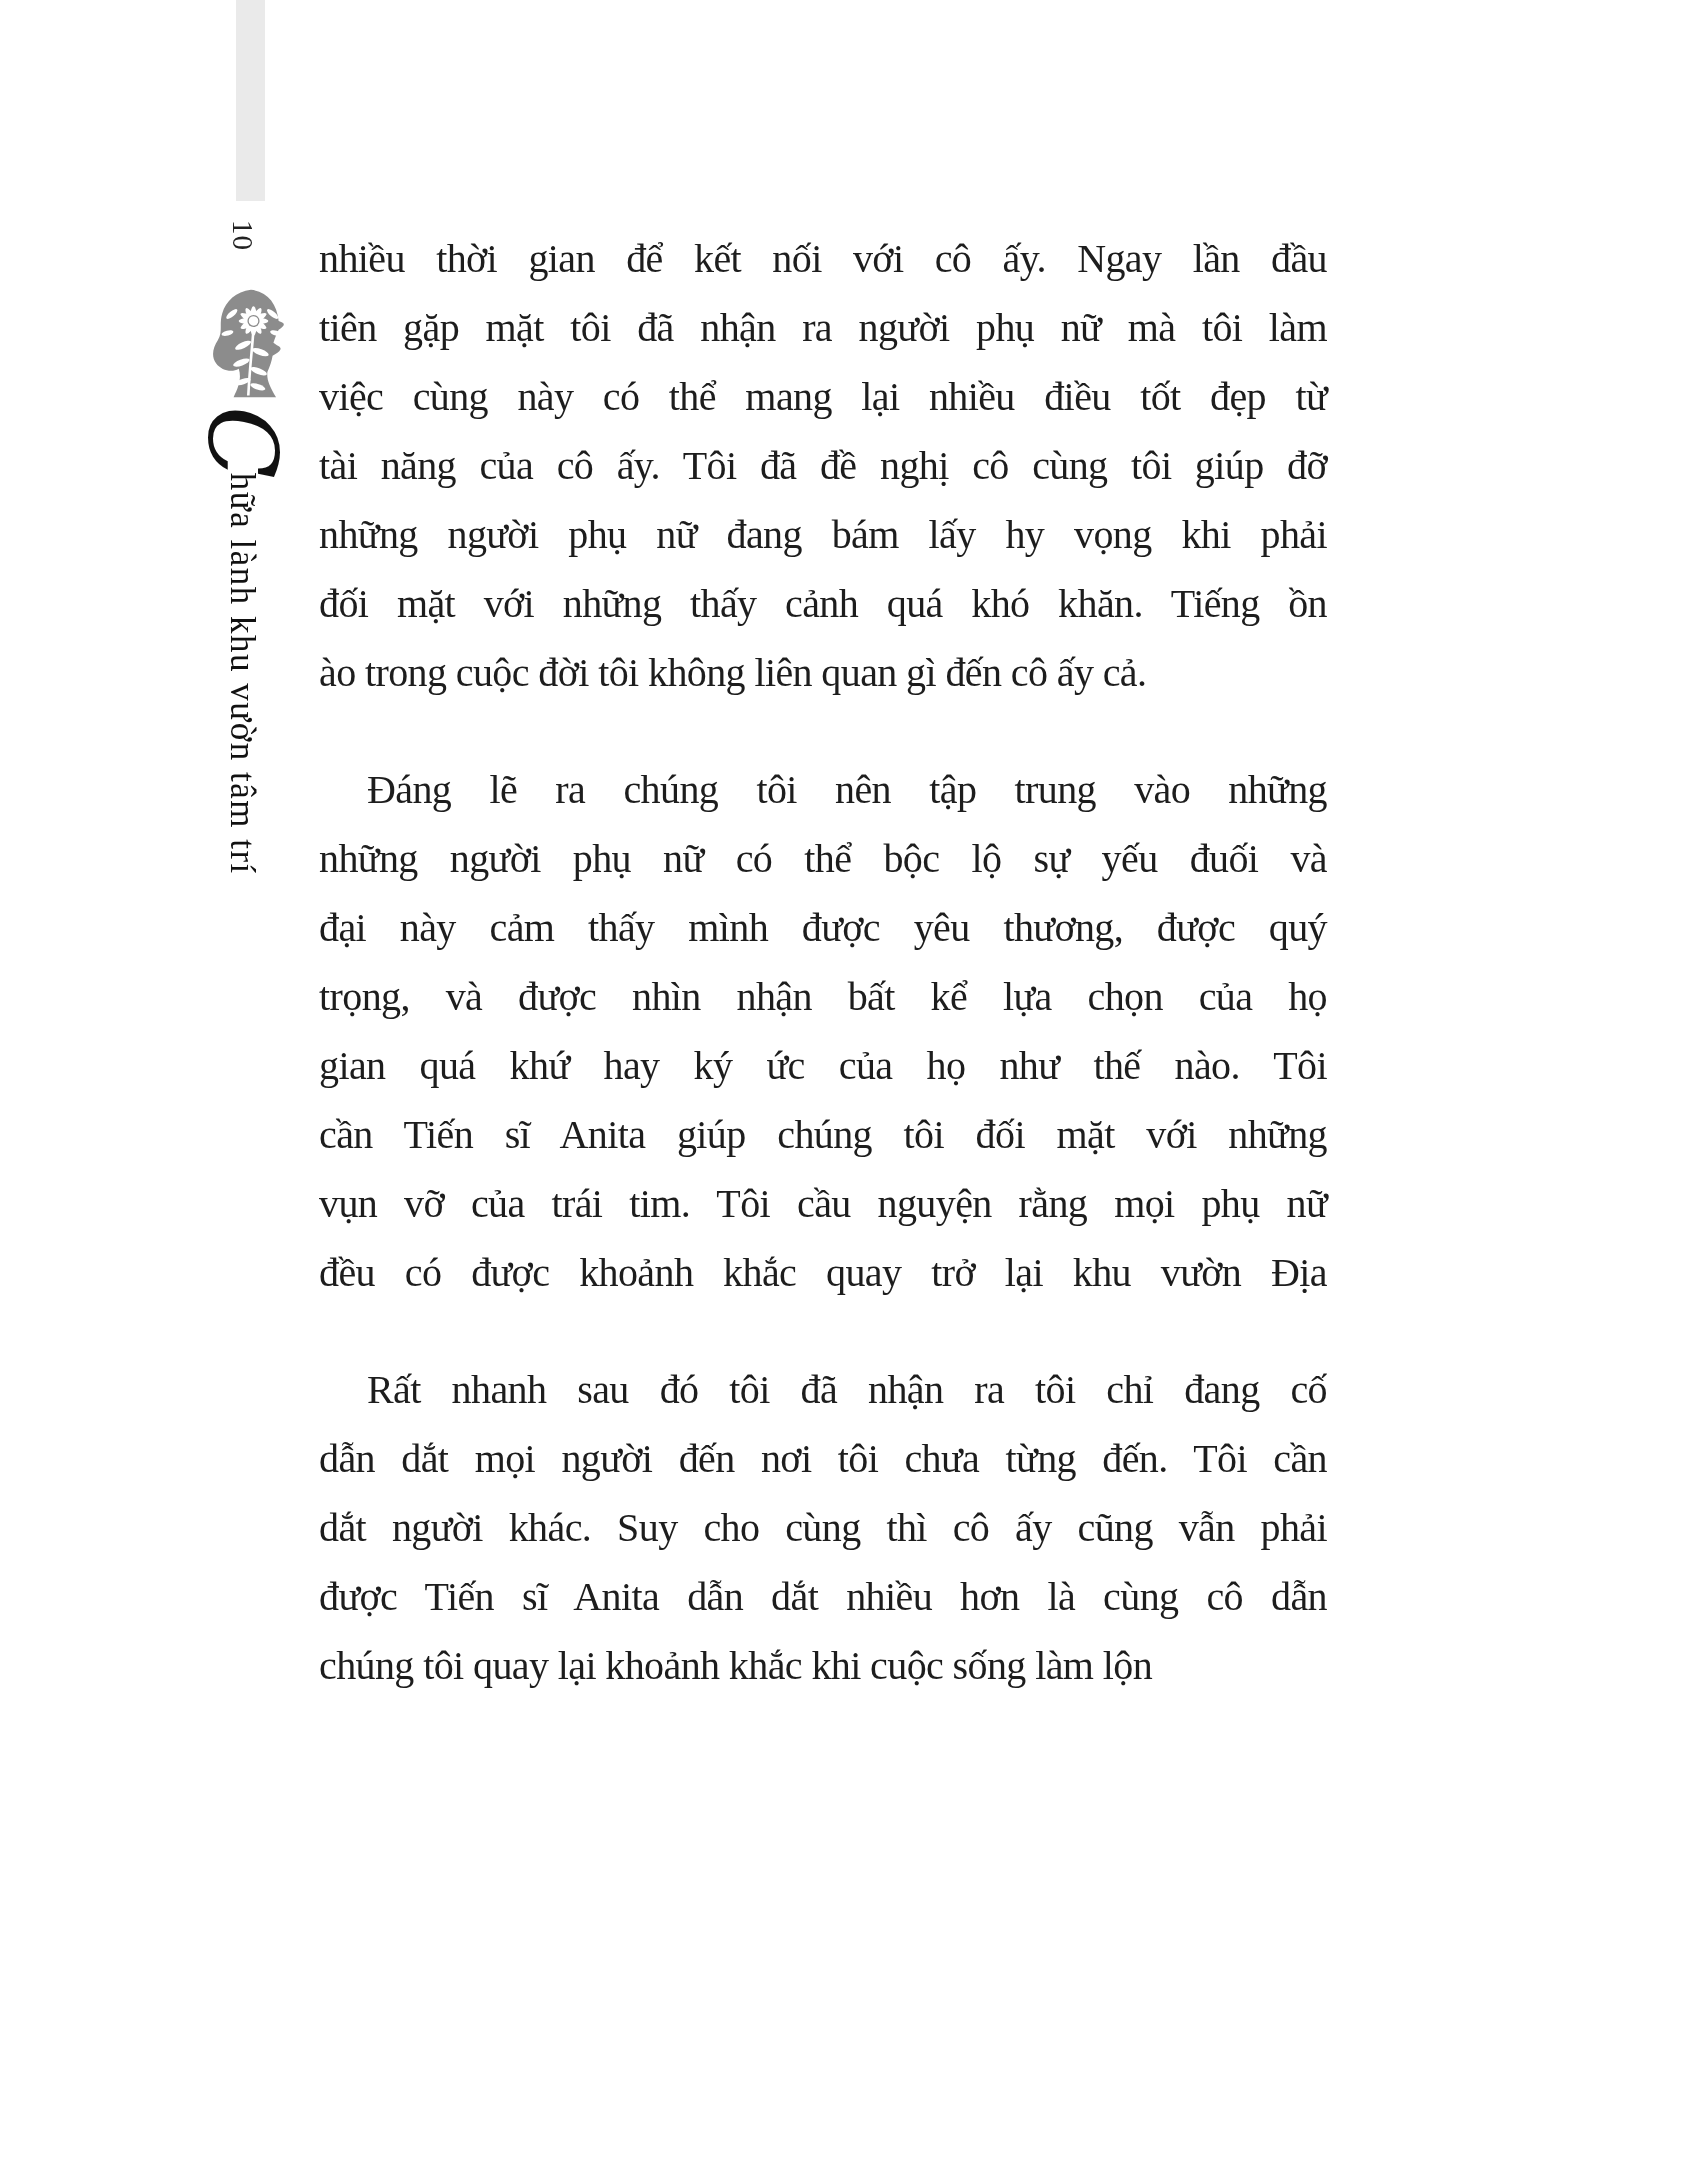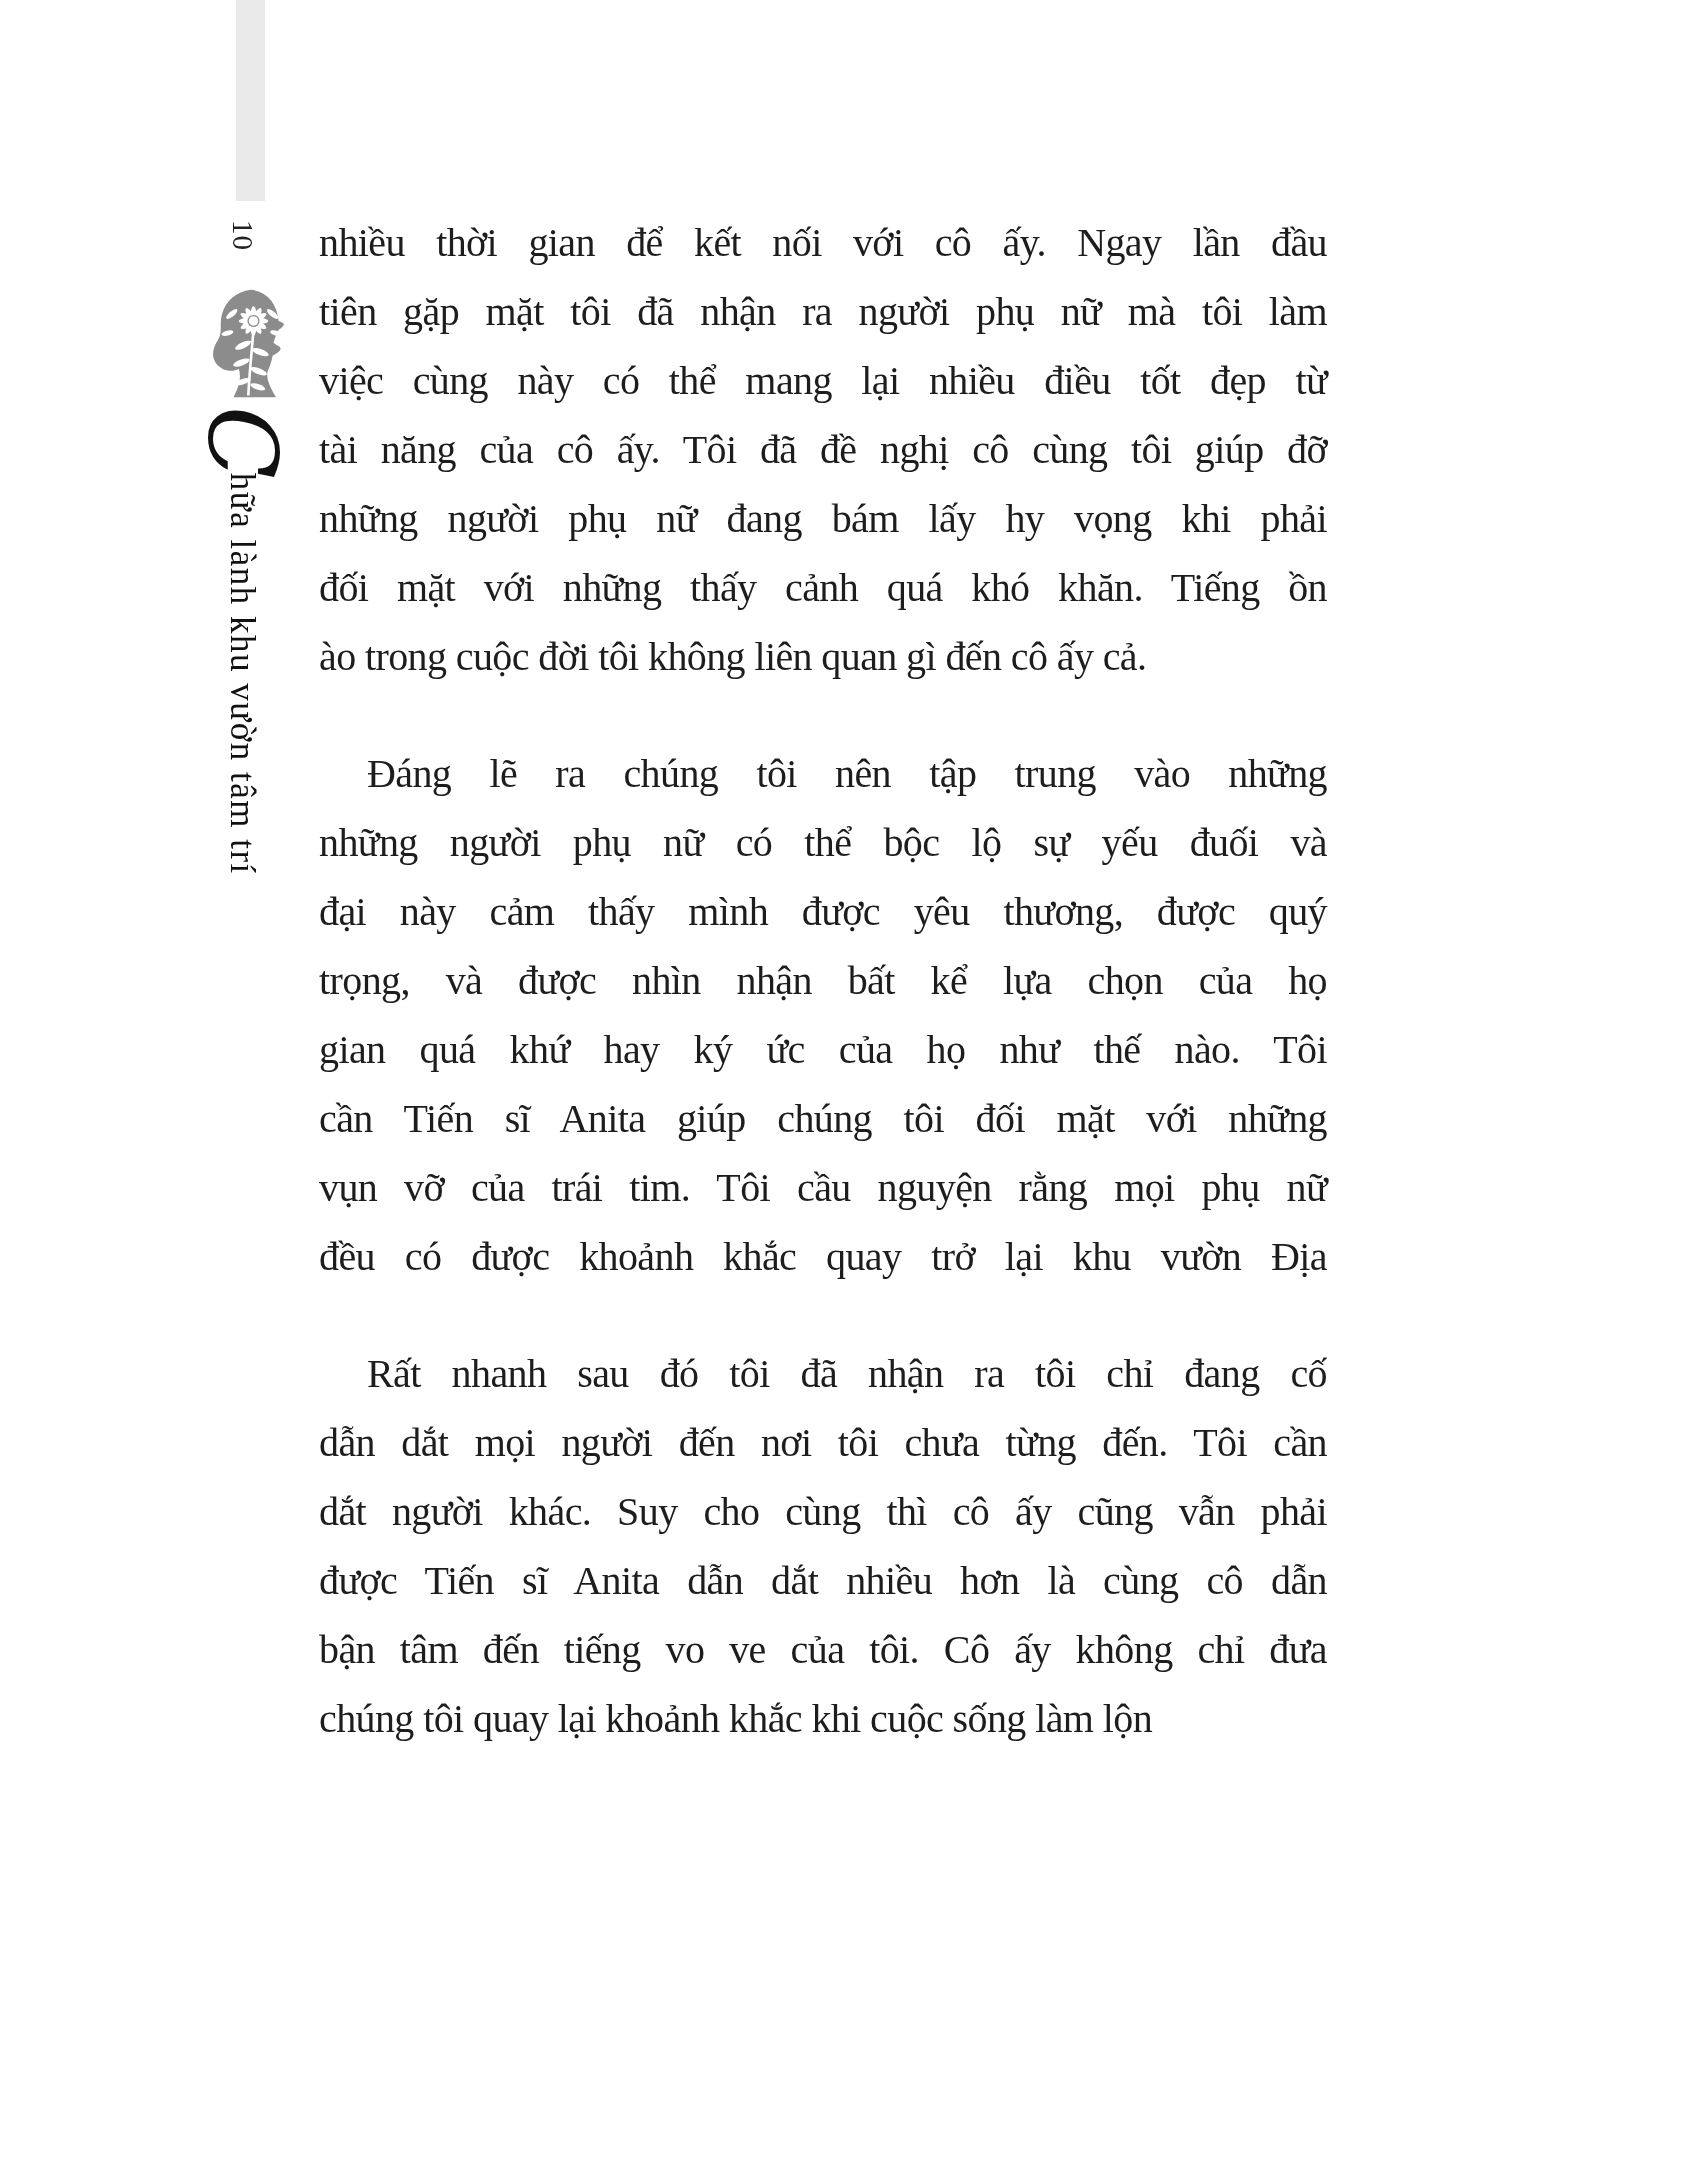--- a/index.html
+++ b/index.html
@@ -29,21 +29,21 @@
     font-family:"DejaVu Serif", serif;
     font-style:italic;font-size:95px;line-height:1;
     letter-spacing:-6px;
   }
   .side-title .rest{
     font-size:35px;letter-spacing:1.5px;
     font-family:"Liberation Serif", serif;
   }
   
   .body-text{
-    position:absolute;left:319px;top:208px;width:1008px;
+    position:absolute;left:319px;top:224px;width:1008px;
     font-size:40px;line-height:69px;color:#1d1d1d;
     letter-spacing:-0.6px;
   }
   .para{margin:0;}
   .para + .para{margin-top:48px;}
   .line{
     text-align:justify;text-align-last:justify;
     text-justify:inter-word;
     white-space:normal;height:69px;overflow:visible;
   }
@@ -129,17 +129,16 @@
       <div class="line">gian quá khứ hay ký ức của họ như thế nào. Tôi</div>
       <div class="line">cần Tiến sĩ Anita giúp chúng tôi đối mặt với những</div>
       <div class="line">vụn vỡ của trái tim. Tôi cầu nguyện rằng mọi phụ nữ</div>
       <div class="line">đều có được khoảnh khắc quay trở lại khu vườn Địa</div>
     </div>
     <div class="para">
       <div class="line indent">Rất nhanh sau đó tôi đã nhận ra tôi chỉ đang cố</div>
       <div class="line">dẫn dắt mọi người đến nơi tôi chưa từng đến. Tôi cần</div>
       <div class="line">dắt người khác. Suy cho cùng thì cô ấy cũng vẫn phải</div>
       <div class="line">được Tiến sĩ Anita dẫn dắt nhiều hơn là cùng cô dẫn</div>
-      <div class="line">bận tâm đến tiếng vo ve của tôi. Cô ấy không chỉ đưa</div>
       <div class="line last">chúng tôi quay lại khoảnh khắc khi cuộc sống làm lộn</div>
     </div>
   </div>
 
 
 </body></html>

